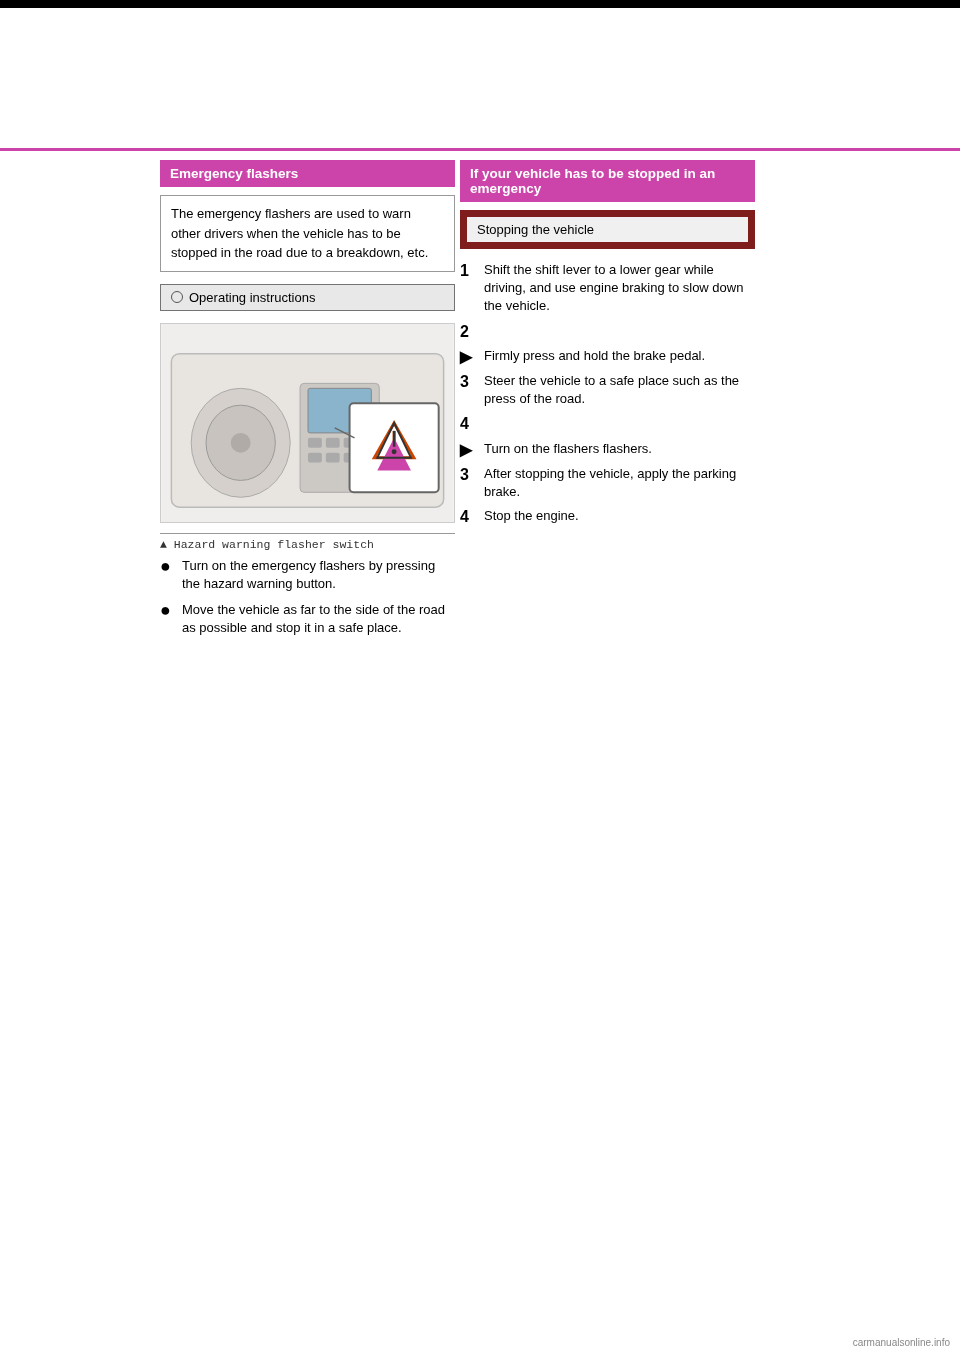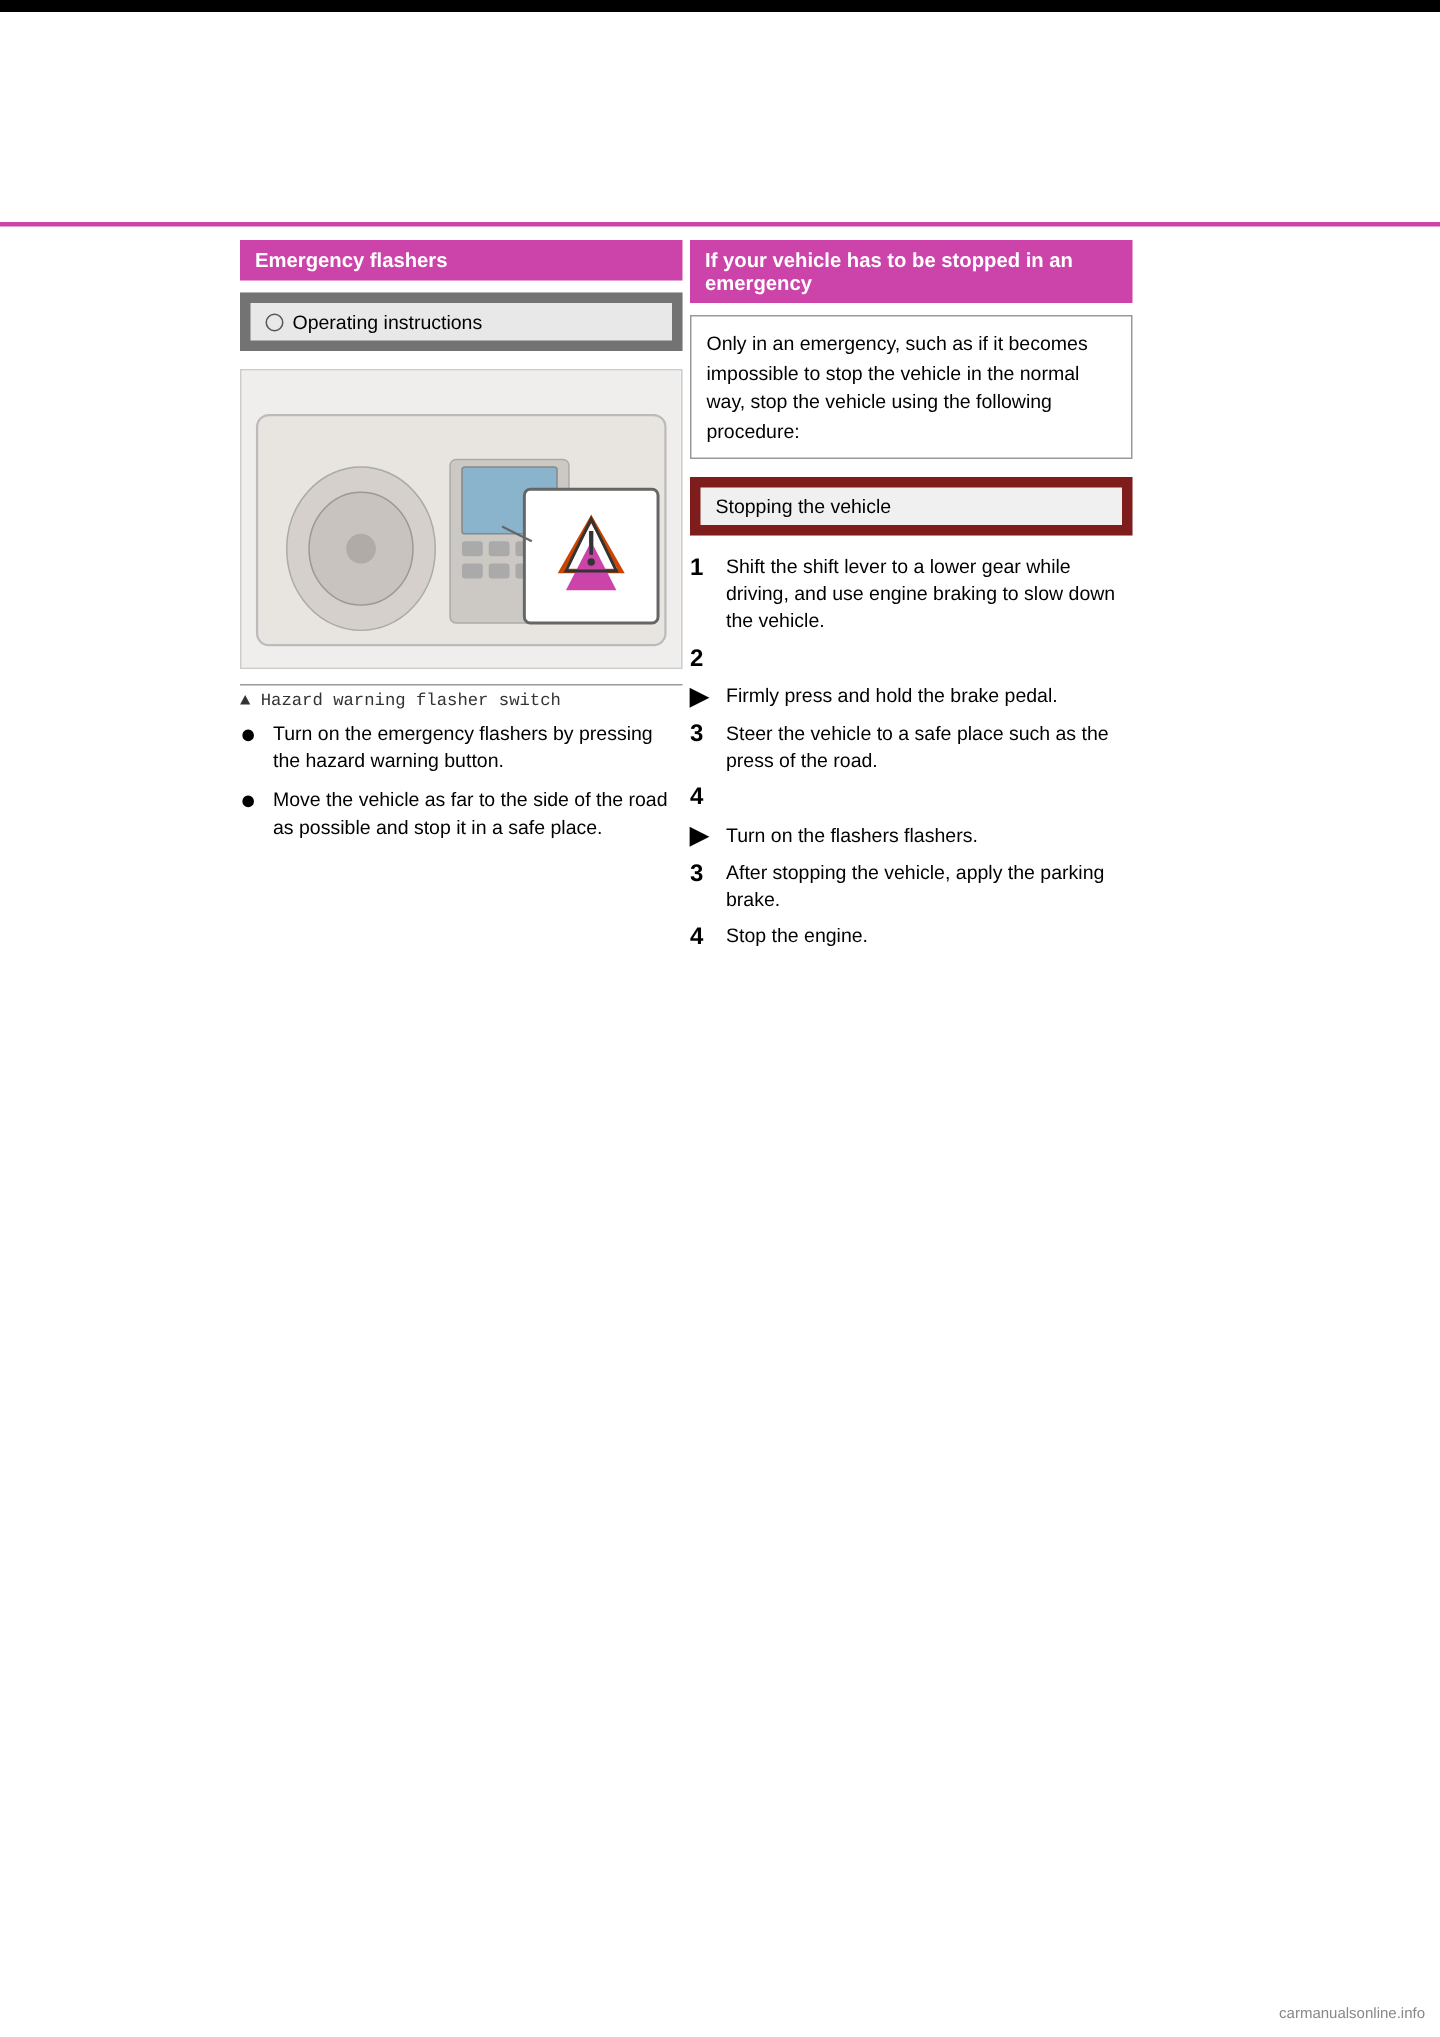--- a/index.html
+++ b/index.html
@@ -74,21 +74,21 @@
       padding: 8px 10px;
       font-size: 13px;
       line-height: 1.5;
       margin-bottom: 12px;
       background: #fff;
     }
 
     
     .subsection-gray {
       background: #e8e8e8;
-      border: 7px solid #737373;
+      border: 1px solid #737373;
       padding: 5px 10px;
       font-size: 13px;
       margin-bottom: 12px;
       display: flex;
       align-items: center;
     }
 
     .subsection-gray .circle-o {
       display: inline-block;
       width: 12px;
@@ -196,20 +196,23 @@
   <div class="top-bar"></div>
 
   <div class="divider-line"></div>
 
   <div class="left-column">
 
     <div class="section-title-pink">
       <span>Emergency flashers</span>
     </div>
 
+    <div class="description-box">
+      <span>The emergency flashers are used to warn other drivers when the vehicle has to be stopped in the road due to a breakdown, etc.</span>
+    </div>
 
     <div class="subsection-gray">
       <span class="circle-o"></span>
       <span>Operating instructions</span>
     </div>
 
     <div class="image-area">
       <svg viewBox="0 0 295 200" xmlns="http://www.w3.org/2000/svg">
 
         <rect width="295" height="200" fill="#f0eeec"></rect>
@@ -262,23 +265,20 @@
     </div>
 
   </div>
 
   <div class="right-column">
 
     <div class="section-title-pink">
       <span>If your vehicle has to be stopped in an emergency</span>
     </div>
 
-    <div class="description-box">
-      <span>Only in an emergency, such as if it becomes impossible to stop the vehicle in the normal way, stop the vehicle using the following procedure:</span>
-    </div>
 
     <div class="subsection-light">
       <span>Stopping the vehicle</span>
     </div>
 
     <div class="step-item">
       <span class="step-number">1</span>
       <span class="step-text">Shift the shift lever to a lower gear while driving, and use engine braking to slow down the vehicle.</span>
     </div>
 

